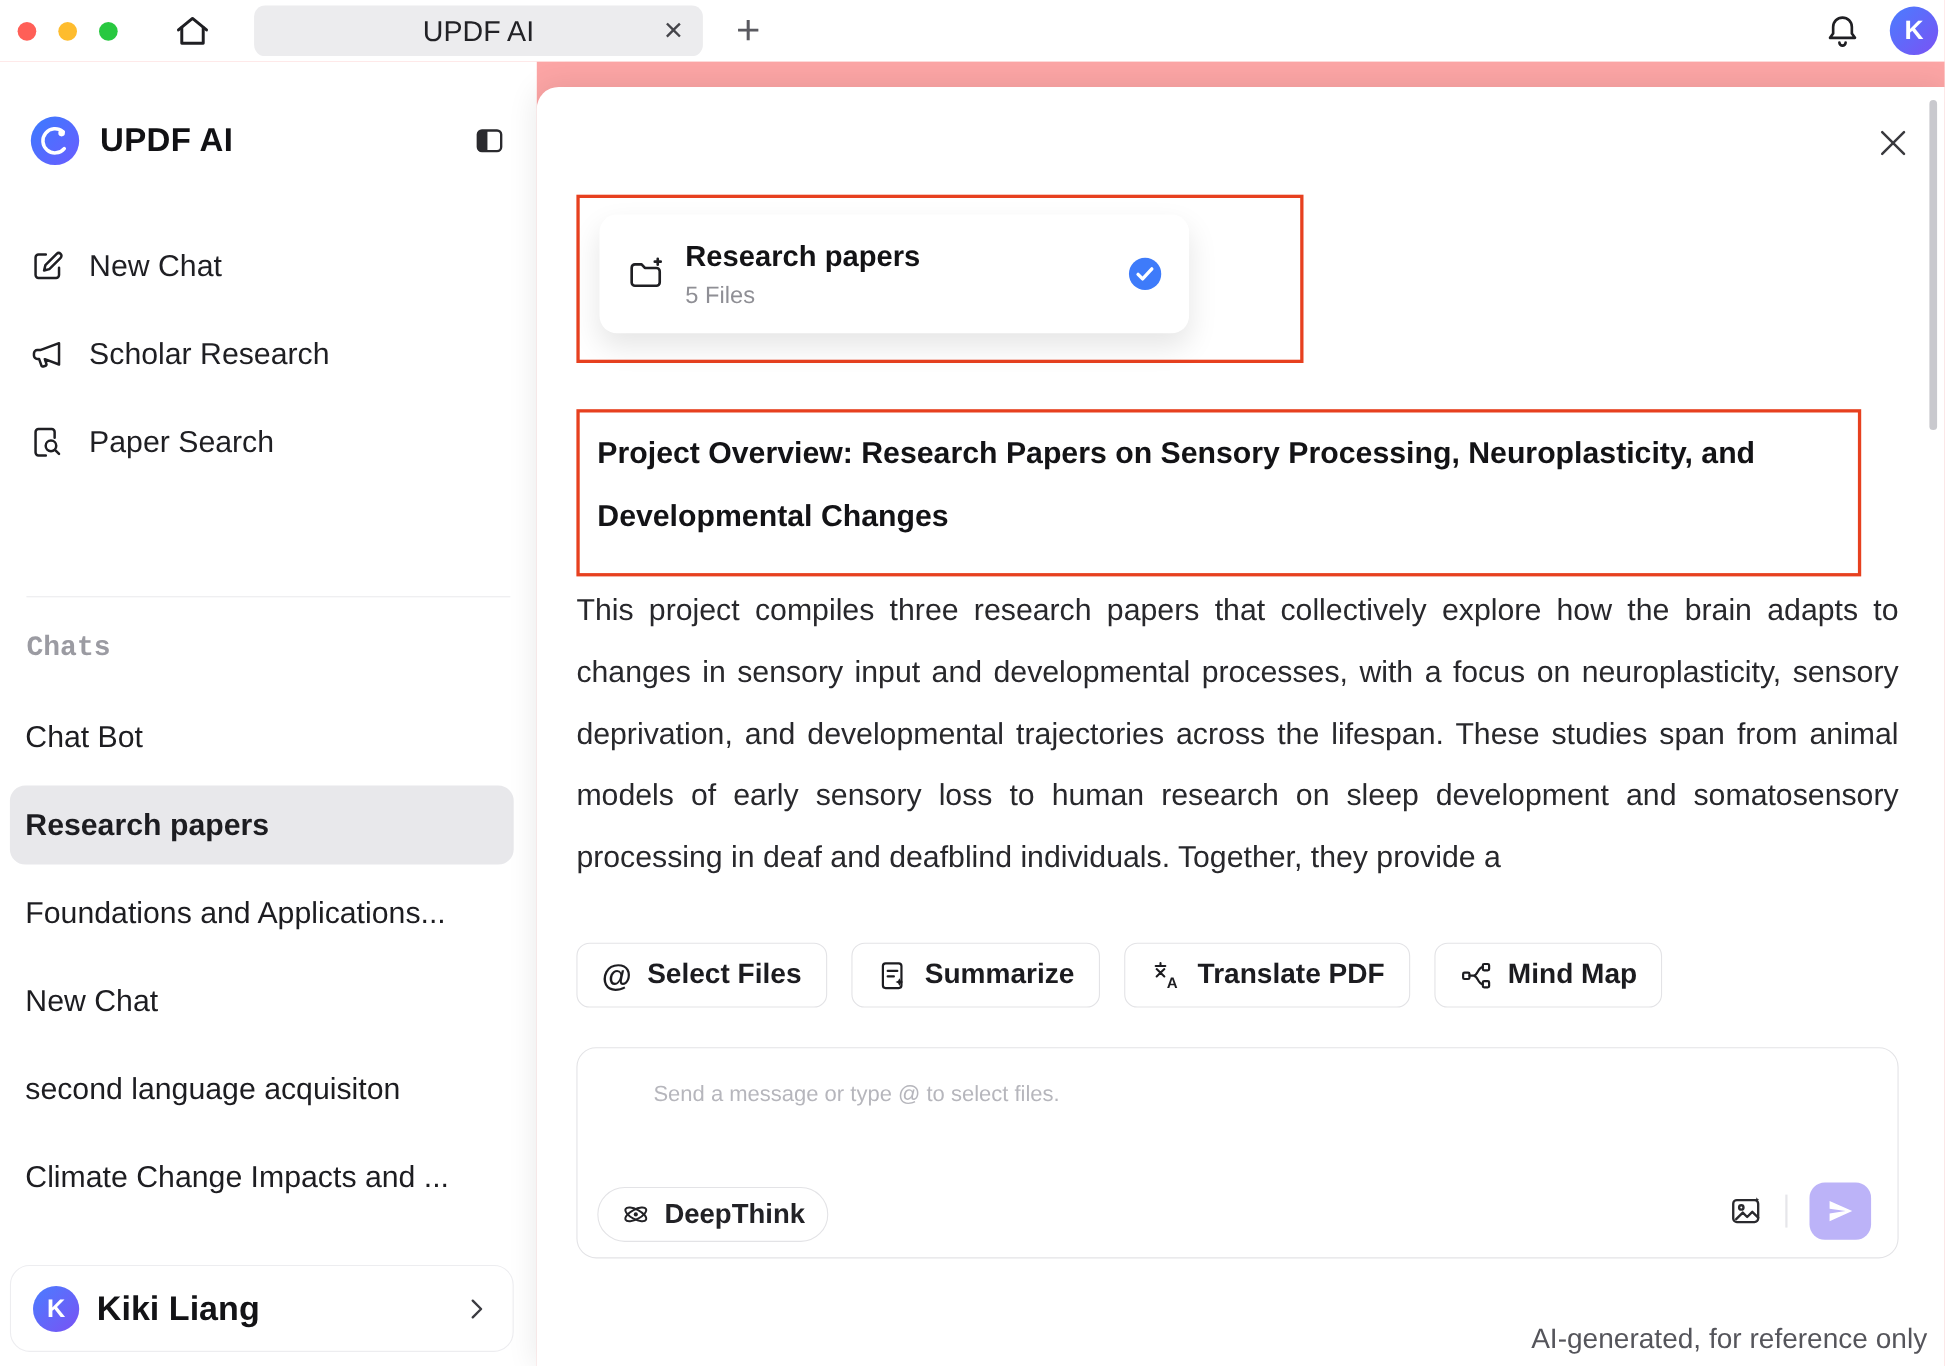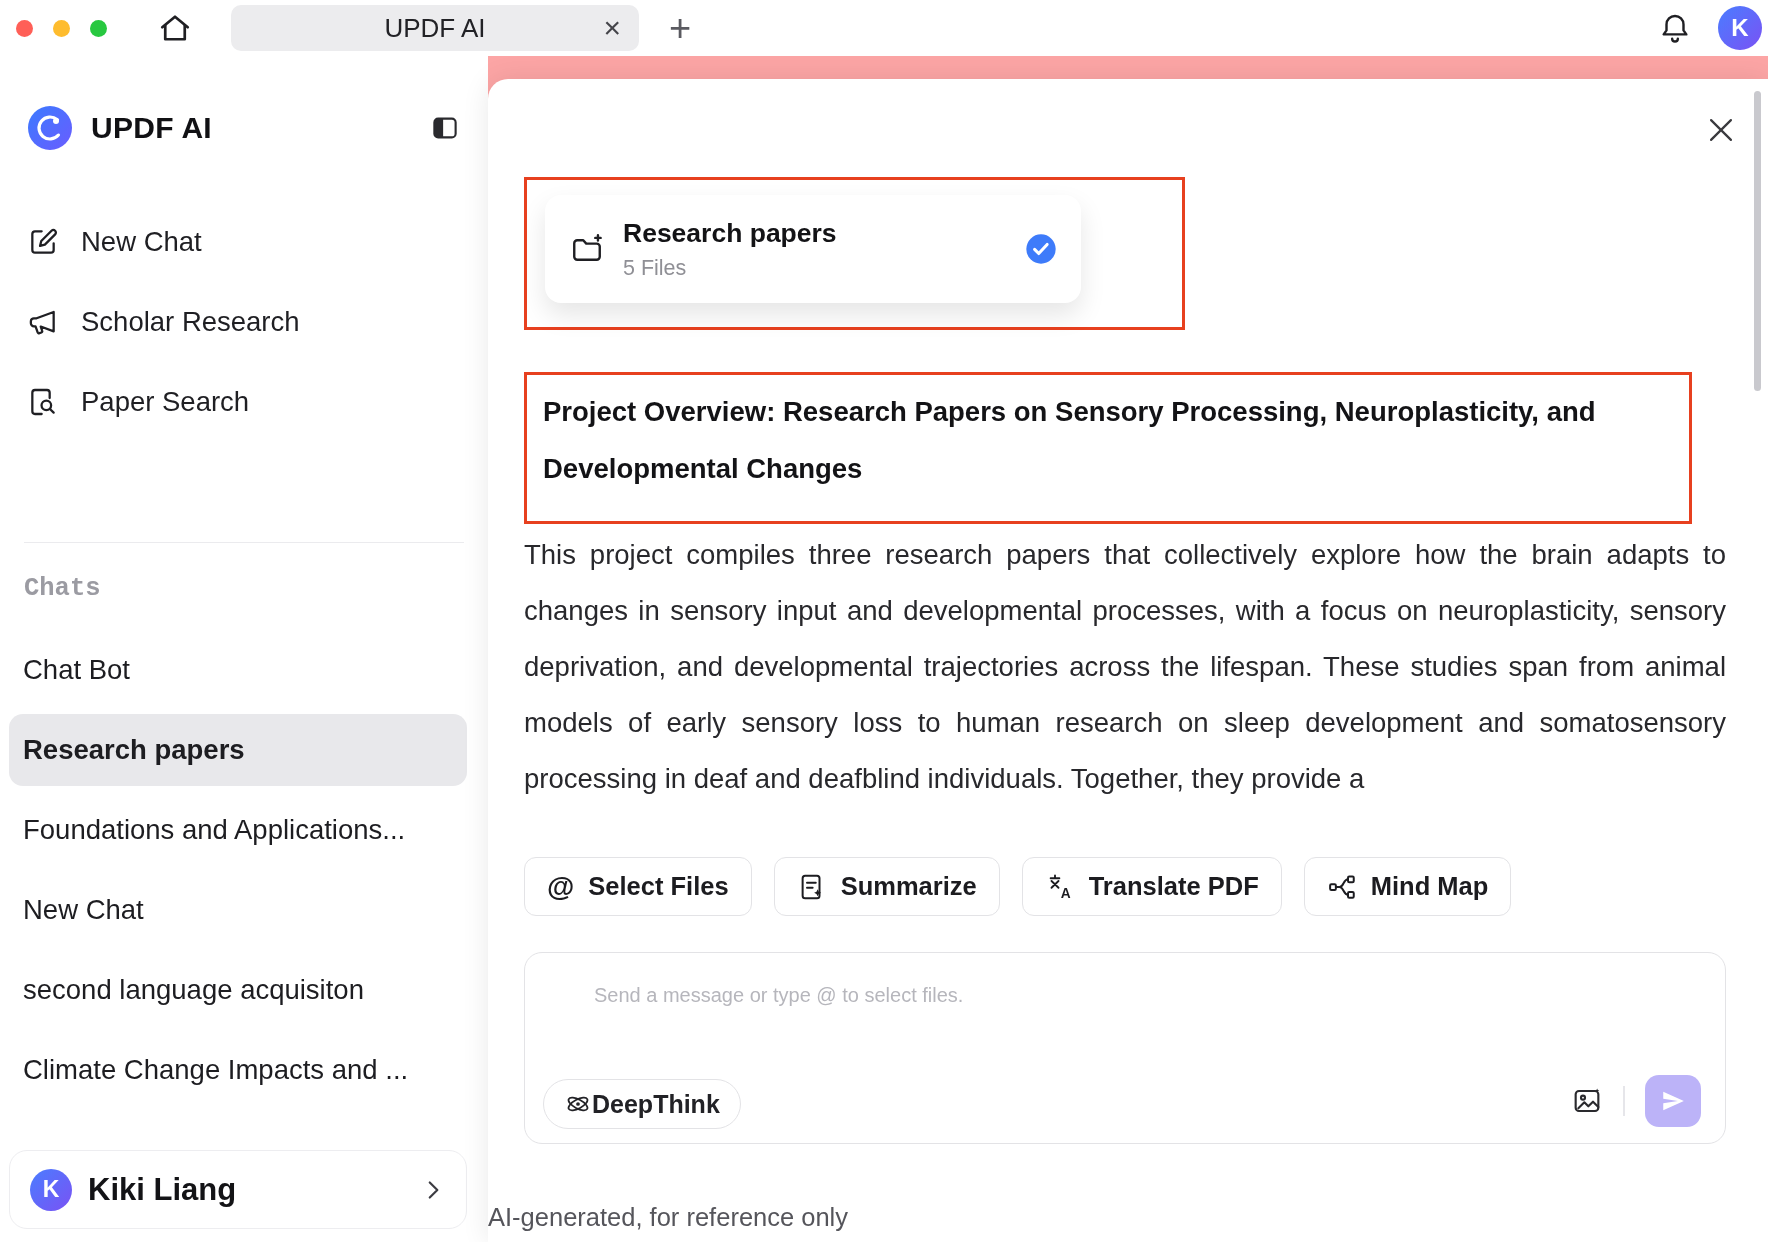--- a/index.html
+++ b/index.html
@@ -74,31 +74,31 @@
     color:#1c1c20; white-space:nowrap; }
   .chip .ic { width:30px; height:30px; color:#1c1c20; flex:0 0 30px; }
   .at-glyph { font-size:28px; font-weight:600; color:#1c1c20; }
 
   .inputbox { position:absolute; left:36px; top:873px; width:1202px; height:192px;
     border:1.5px solid #e3e3e6; border-radius:18px; background:#fff; }
   .msg-input { position:absolute; left:26px; top:16px; right:26px; height:52px; border:none; outline:none;
     font-family:"Liberation Sans", sans-serif; font-size:20px; color:#222226; background:transparent;margin-left:43px; }
   .msg-input::placeholder { color:#b6b6bc; }
   .deepthink { position:absolute; left:18px; bottom:14px; height:50px; border:1.5px solid #e3e3e6;
-    border-radius:26px; display:flex; align-items:center; padding:0 20px;
+    border-radius:26px; display:flex; align-items:center; gap:12px; padding:0 20px;
     font-size:25px; font-weight:600; color:#222226; background:#fff; }
   .deepthink .ic { width:28px; height:28px; color:#222226; }
   .right-controls { position:absolute; right:24px; bottom:16px; display:flex; align-items:center; gap:20px; }
   .img-ic { width:32px; height:32px; color:#2a2a2e; }
   .vdiv { width:2px; height:30px; background:#e6e6ea; }
   .send-btn { width:56px; height:52px; border-radius:14px; background:#bcb3f8; display:flex;
     align-items:center; justify-content:center; }
   .send-btn svg { width:26px; height:26px; }
 
-  .footer { position:absolute; left:0; right:16px; bottom:10px; text-align:left; font-size:25.5px; color:#55555b; }
+  .footer { position:absolute; left:0; right:16px; bottom:10px; text-align:right; font-size:25.5px; color:#55555b; }
 
   svg { display:block; width:100%; height:100%; }
 </style>
 </head>
 <body>
 
 <div class="screen">
 
   <div class="topbar">
     <div class="traffic">

